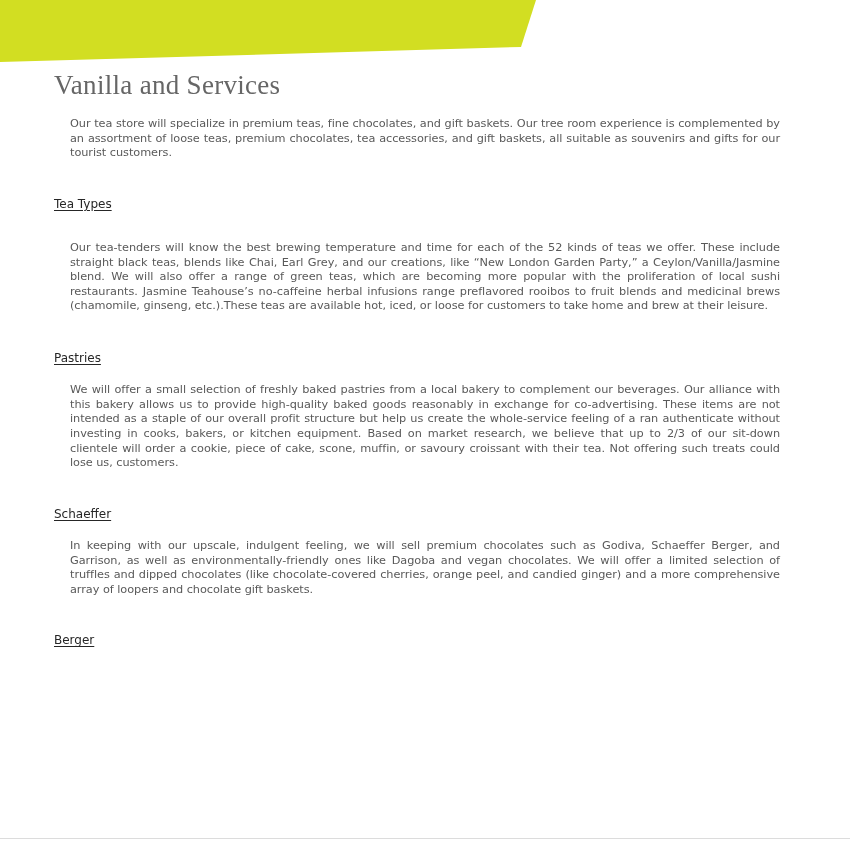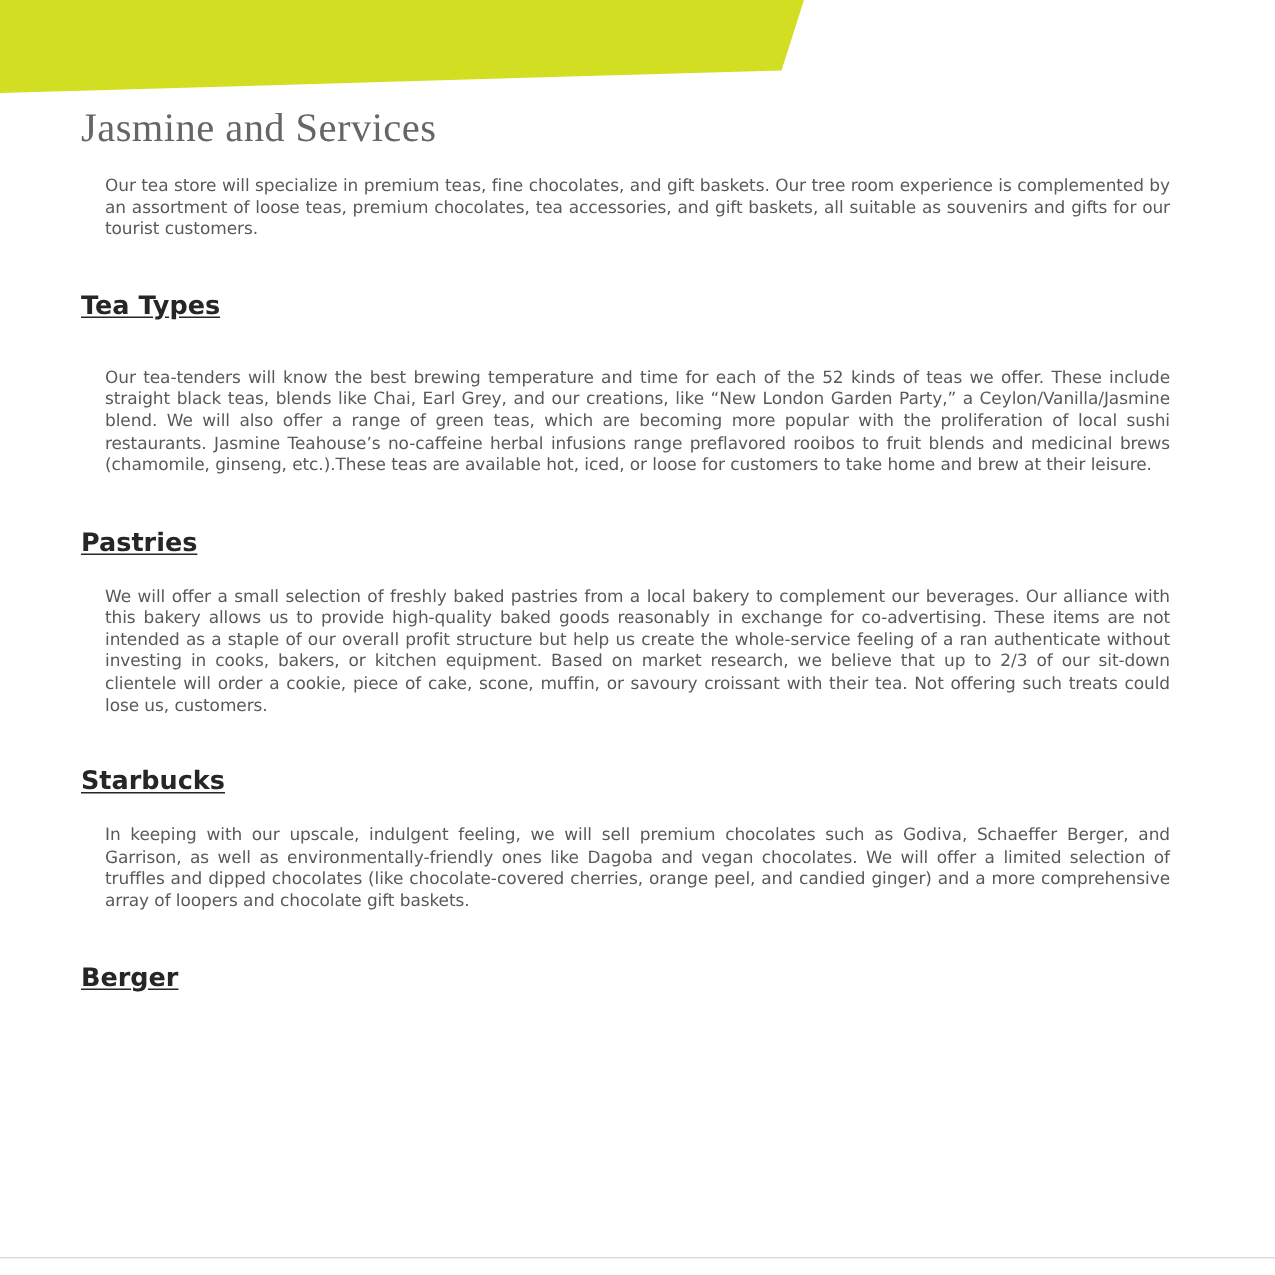--- a/index.html
+++ b/index.html
@@ -48,22 +48,22 @@
     color: #666666;
     letter-spacing: 0.3px;
     margin: 0 0 9px 0;
     line-height: 1.15;
   }
 
   .section { margin: 0; }
 
   .section-heading {
     font-family: "DejaVu Sans", sans-serif;
-    font-size: 17px;
-    font-weight: 700;
+    font-size: 12px;
+    font-weight: 400;
     color: #262626;
     text-decoration: underline;
     text-underline-offset: 2px;
     margin: 0 0 1px 0;
     line-height: 1.35;
     display: inline-block;
   }
 
   .body-text {
     font-family: "DejaVu Sans", sans-serif;
@@ -98,21 +98,21 @@
 <div class="page">
 
   <div class="banner">
     <svg width="560" height="70" viewBox="0 0 560 70" xmlns="http://www.w3.org/2000/svg">
       <polygon points="0,0 536,0 521,47 0,62" fill="#d2de22"></polygon>
     </svg>
   </div>
 
   <div class="content">
 
-    <h1 class="doc-title">Jasmine and Services</h1>
+    <h1 class="doc-title">Vanilla and Services</h1>
 
     <p class="body-text">Our tea store will specialize in premium teas, fine chocolates, and gift baskets. Our tree room experience is complemented by an assortment of loose teas, premium chocolates, tea accessories, and gift baskets, all suitable as souvenirs and gifts for our tourist customers.</p>
 
     <div class="gap-intro"></div>
 
     <div class="section">
       <div class="section-heading">Tea Types</div>
       <div class="gap-teatypes-body"></div>
       <p class="body-text">Our tea-tenders will know the best brewing temperature and time for each of the 52 kinds of teas we offer. These include straight black teas, blends like Chai, Earl Grey, and our creations, like “New London Garden Party,” a Ceylon/Vanilla/Jasmine blend. We will also offer a range of green teas, which are becoming more popular with the proliferation of local sushi restaurants. Jasmine Teahouse’s no-caffeine herbal infusions range preflavored rooibos to fruit blends and medicinal brews (chamomile, ginseng, etc.).These teas are available hot, iced, or loose for customers to take home and brew at their leisure.</p>
     </div>
@@ -120,21 +120,21 @@
     <div class="gap-after-tea"></div>
 
     <div class="section">
       <div class="section-heading">Pastries</div>
       <p class="body-text">We will offer a small selection of freshly baked pastries from a local bakery to complement our beverages. Our alliance with this bakery allows us to provide high-quality baked goods reasonably in exchange for co-advertising. These items are not intended as a staple of our overall profit structure but help us create the whole-service feeling of a ran authenticate without investing in cooks, bakers, or kitchen equipment. Based on market research, we believe that up to 2/3 of our sit-down clientele will order a cookie, piece of cake, scone, muffin, or savoury croissant with their tea. Not offering such treats could lose us, customers.</p>
     </div>
 
     <div class="gap-after-pastries"></div>
 
     <div class="section">
-      <div class="section-heading">Starbucks</div>
+      <div class="section-heading">Schaeffer</div>
       <p class="body-text">In keeping with our upscale, indulgent feeling, we will sell premium chocolates such as Godiva, Schaeffer Berger, and Garrison, as well as environmentally-friendly ones like Dagoba and vegan chocolates. We will offer a limited selection of truffles and dipped chocolates (like chocolate-covered cherries, orange peel, and candied ginger) and a more comprehensive array of loopers and chocolate gift baskets.</p>
     </div>
 
     <div class="gap-after-choc"></div>
 
     <div class="section">
       <div class="section-heading">Berger</div>
     </div>
 
   </div>

